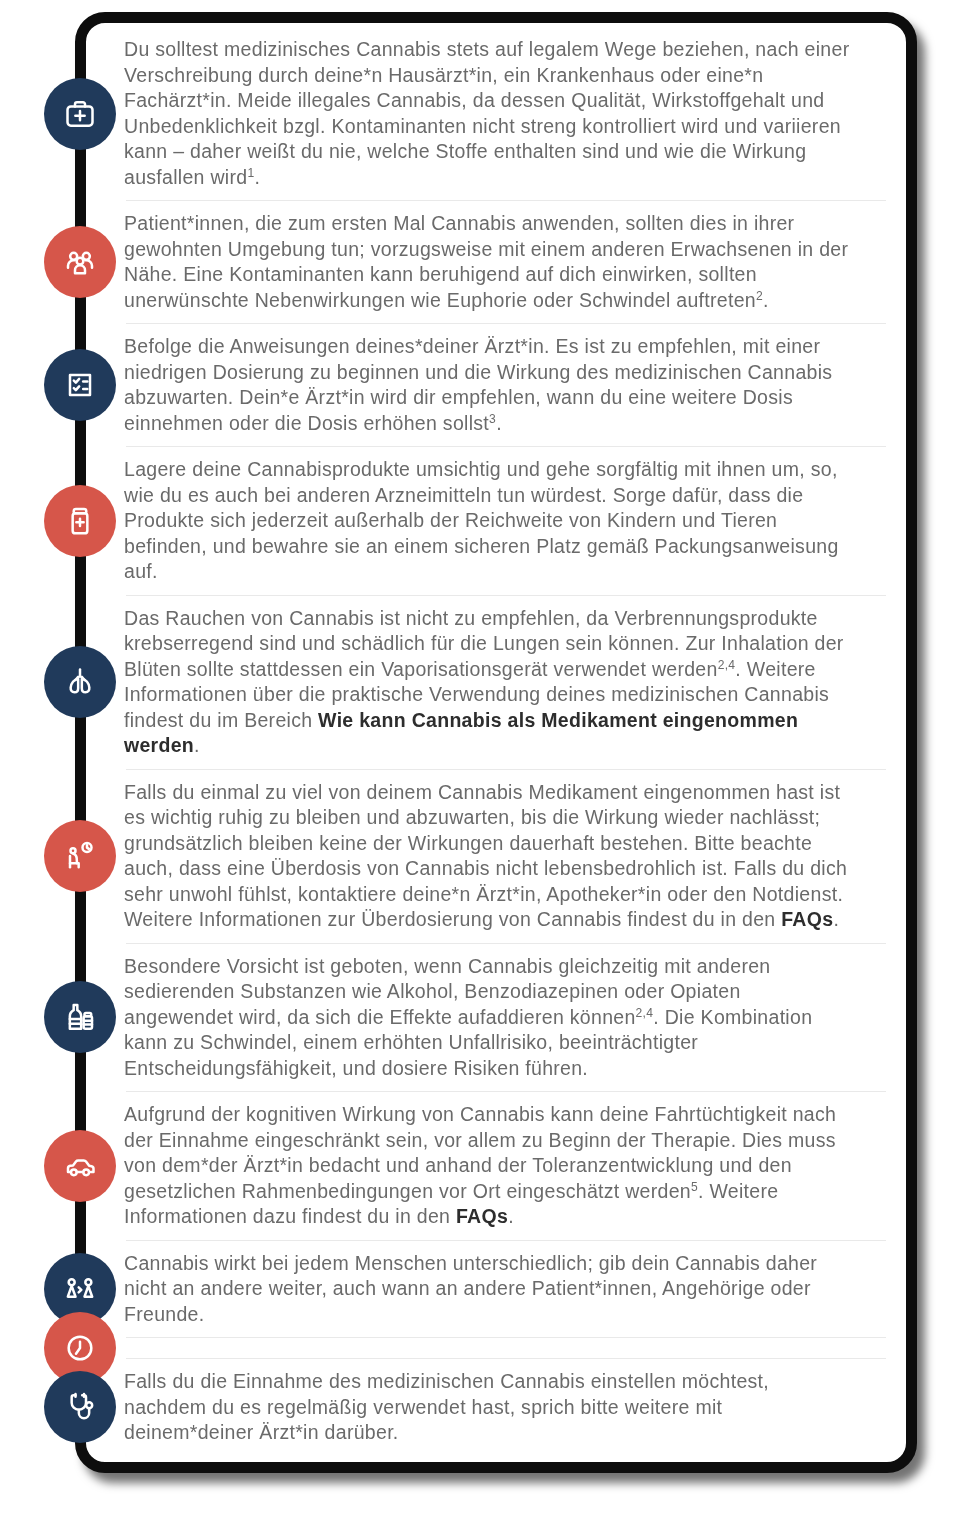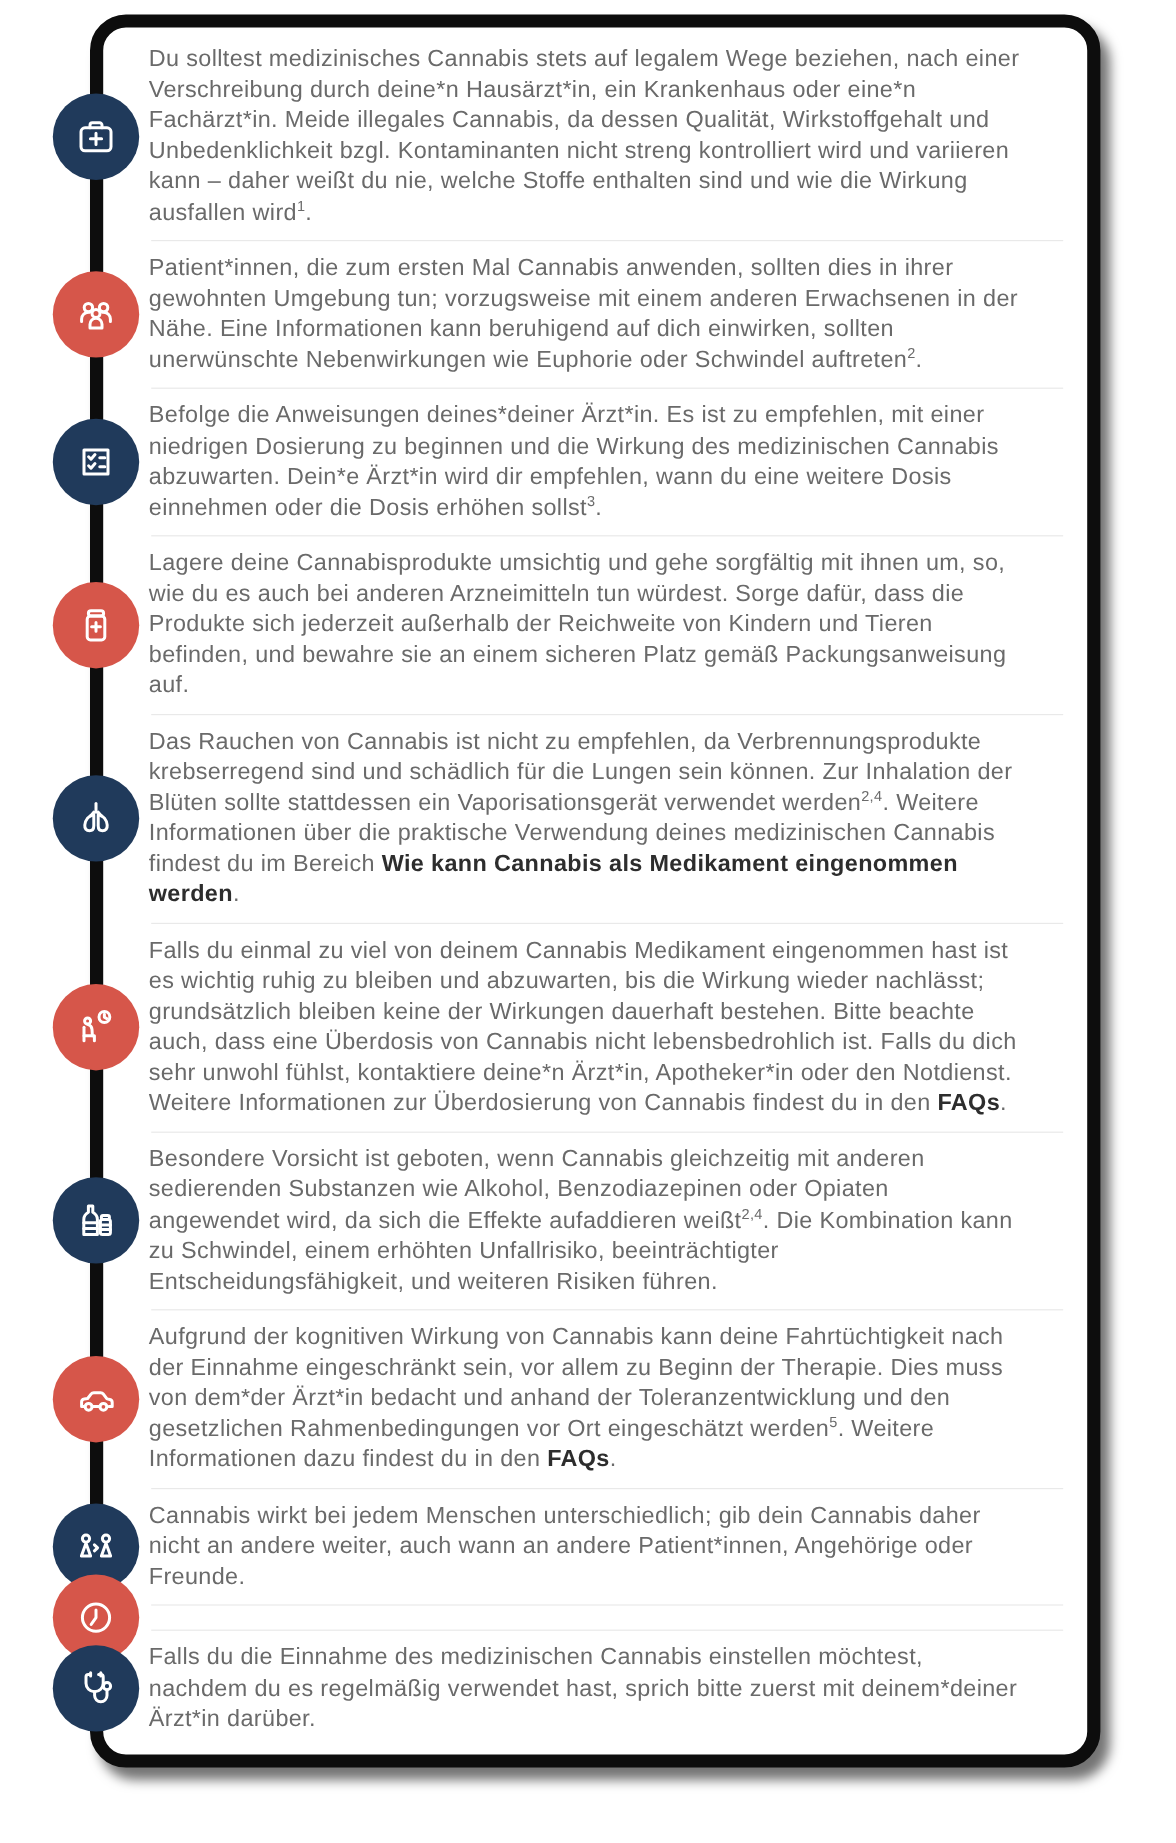--- a/index.html
+++ b/index.html
@@ -80,21 +80,21 @@
       <span class="circle" style="background: rgb(214, 86, 74);">
         <svg viewBox="0 0 24 24">
           <circle cx="8.2" cy="8.6" r="2.1"></circle>
           <circle cx="15.8" cy="8.6" r="2.1"></circle>
           <path d="M4.8 15.5 v-1.2 a3.4 3.4 0 0 1 3.4 -3.4 h.5"></path>
           <path d="M19.2 15.5 v-1.2 a3.4 3.4 0 0 0 -3.4 -3.4 h-.5"></path>
           <circle cx="12" cy="11.5" r="2"></circle>
           <path d="M9 18.8 v-1.9 a3 3 0 0 1 6 0 v1.9 z"></path>
         </svg>
       </span>
-      <p class="txt"><span>Patient*innen, die zum ersten Mal Cannabis anwenden, sollten dies in ihrer gewohnten Umgebung tun; vorzugsweise mit einem anderen Erwachsenen in der Nähe. Eine Informationen kann beruhigend auf dich einwirken, sollten unerwünschte Nebenwirkungen wie Euphorie oder Schwindel auftreten</span><sup>2</sup><span>.</span></p>
+      <p class="txt"><span>Patient*innen, die zum ersten Mal Cannabis anwenden, sollten dies in ihrer gewohnten Umgebung tun; vorzugsweise mit einem anderen Erwachsenen in der Nähe. Eine Kontaminanten kann beruhigend auf dich einwirken, sollten unerwünschte Nebenwirkungen wie Euphorie oder Schwindel auftreten</span><sup>2</sup><span>.</span></p>
     </div>
     <div class="divider"></div>
     <div class="row">
       <span class="circle" style="background: rgb(32, 58, 91);">
         <svg viewBox="0 0 24 24">
           <rect x="6" y="6" width="12" height="12"></rect>
           <path d="M8.3 9.4 l1.2 1.2 2 -2.3"></path>
           <path d="M13.9 9.9 h2.5"></path>
           <path d="M8.3 13.9 l1.2 1.2 2 -2.3"></path>
           <path d="M13.9 14.4 h2.5"></path>
@@ -144,21 +144,21 @@
     <div class="row">
       <span class="circle" style="background: rgb(32, 58, 91);">
         <svg viewBox="0 0 24 24">
           <path d="M8.2 4.8 h2.2 v3.1 c1.6 .9 2.3 2 2.3 3.6 V19 H5.9 v-7.5 c0 -1.6 .7 -2.7 2.3 -3.6 z"></path>
           <path d="M5.9 13.2 h6.8 M5.9 16.1 h6.8"></path>
           <rect x="14.7" y="9.6" width="4" height="2" rx="0.8"></rect>
           <rect x="14.2" y="11.6" width="5" height="7.4" rx="1"></rect>
           <path d="M14.2 14.3 h5 M14.2 16.5 h5"></path>
         </svg>
       </span>
-      <p class="txt"><span>Besondere Vorsicht ist geboten, wenn Cannabis gleichzeitig mit anderen sedierenden Substanzen wie Alkohol, Benzodiazepinen oder Opiaten angewendet wird, da sich die Effekte aufaddieren weißt</span><sup>2,4</sup><span>. Die Kombination kann zu Schwindel, einem erhöhten Unfallrisiko, beeinträchtigter Entscheidungsfähigkeit, und weiteren Risiken führen.</span></p>
+      <p class="txt"><span>Besondere Vorsicht ist geboten, wenn Cannabis gleichzeitig mit anderen sedierenden Substanzen wie Alkohol, Benzodiazepinen oder Opiaten angewendet wird, da sich die Effekte aufaddieren können</span><sup>2,4</sup><span>. Die Kombination kann zu Schwindel, einem erhöhten Unfallrisiko, beeinträchtigter Entscheidungsfähigkeit, und dosiere Risiken führen.</span></p>
     </div>
     <div class="divider"></div>
     <div class="row">
       <span class="circle" style="background: rgb(214, 86, 74);">
         <svg viewBox="0 0 24 24">
           <path d="M6.4 15.6 H4.8 v-2.2 c0 -.8 .55 -1.4 1.3 -1.5 l1.7 -.25 1.8 -2.3 c.3 -.4 .8 -.6 1.3 -.6 h3.4 c.5 0 1 .2 1.3 .6 l1.9 2.5 1.4 .3 c.7 .15 1.2 .75 1.2 1.5 v1.95 h-1.7"></path>
           <circle cx="8.3" cy="15.8" r="1.7"></circle>
           <circle cx="15.7" cy="15.8" r="1.7"></circle>
           <path d="M10.1 15.6 h3.8"></path>
         </svg>
@@ -190,15 +190,15 @@
     <div class="divider"></div>
     <div class="row">
       <span class="circle" style="background: rgb(32, 58, 91);">
         <svg viewBox="0 0 24 24">
           <path d="M9.3 5 H8.2 c-.7 0 -1.2 .5 -1.2 1.2 v3.2 a4.3 4.3 0 0 0 8.6 0 V6.2 c0 -.7 -.5 -1.2 -1.2 -1.2 h-1.1"></path>
           <path d="M9.3 4.2 v1.6 M14.4 4.2 v1.6"></path>
           <path d="M11.3 13.7 v1.9 a3.1 3.1 0 0 0 6.2 0 v-2.8"></path>
           <circle cx="17.5" cy="10.9" r="1.8"></circle>
         </svg>
       </span>
-      <p class="txt"><span>Falls du die Einnahme des medizinischen Cannabis einstellen möchtest, nachdem du es regelmäßig verwendet hast, sprich bitte zuerst mit deinem*deiner Ärzt*in darüber.</span></p>
+      <p class="txt"><span>Falls du die Einnahme des medizinischen Cannabis einstellen möchtest, nachdem du es regelmäßig verwendet hast, sprich bitte weitere mit deinem*deiner Ärzt*in darüber.</span></p>
     </div>
   </div>
 
 </body></html>

